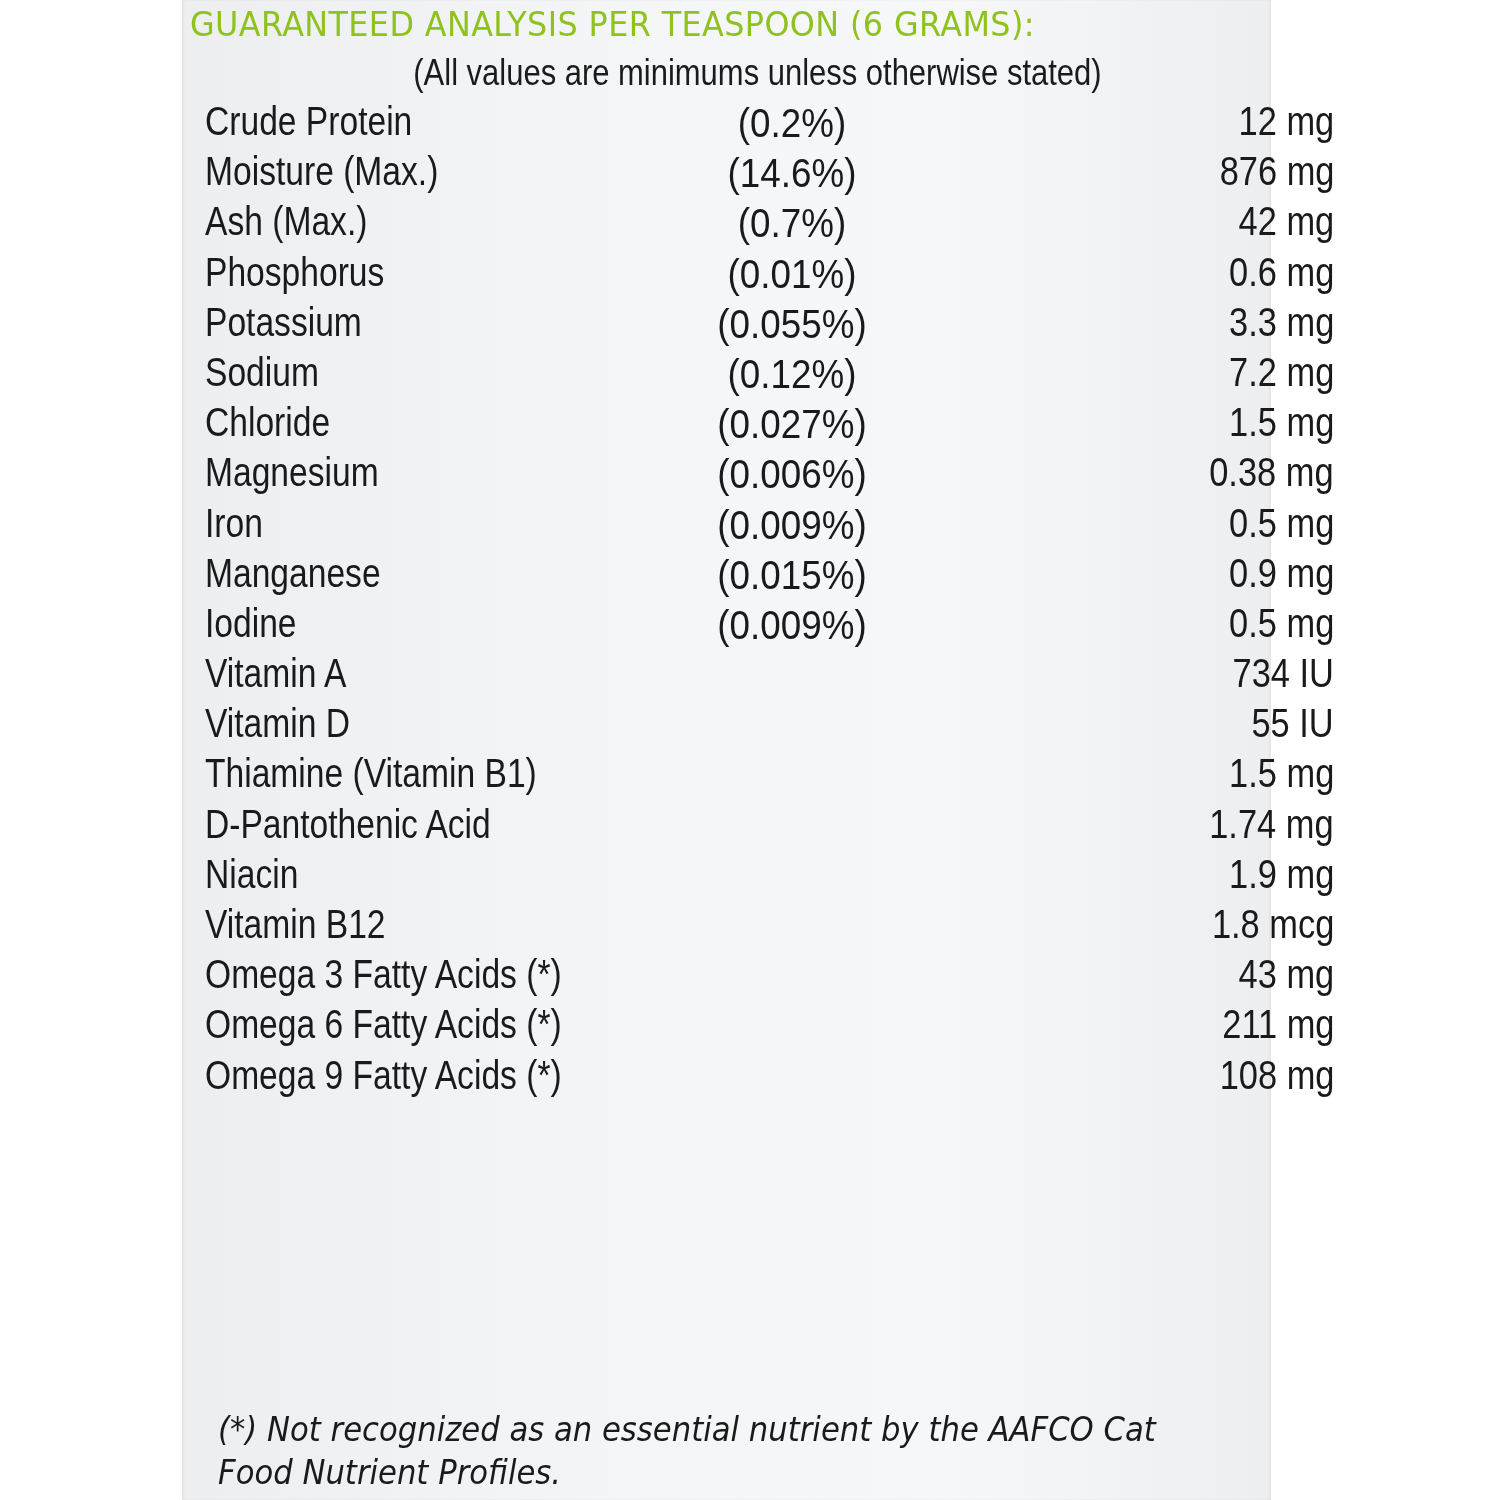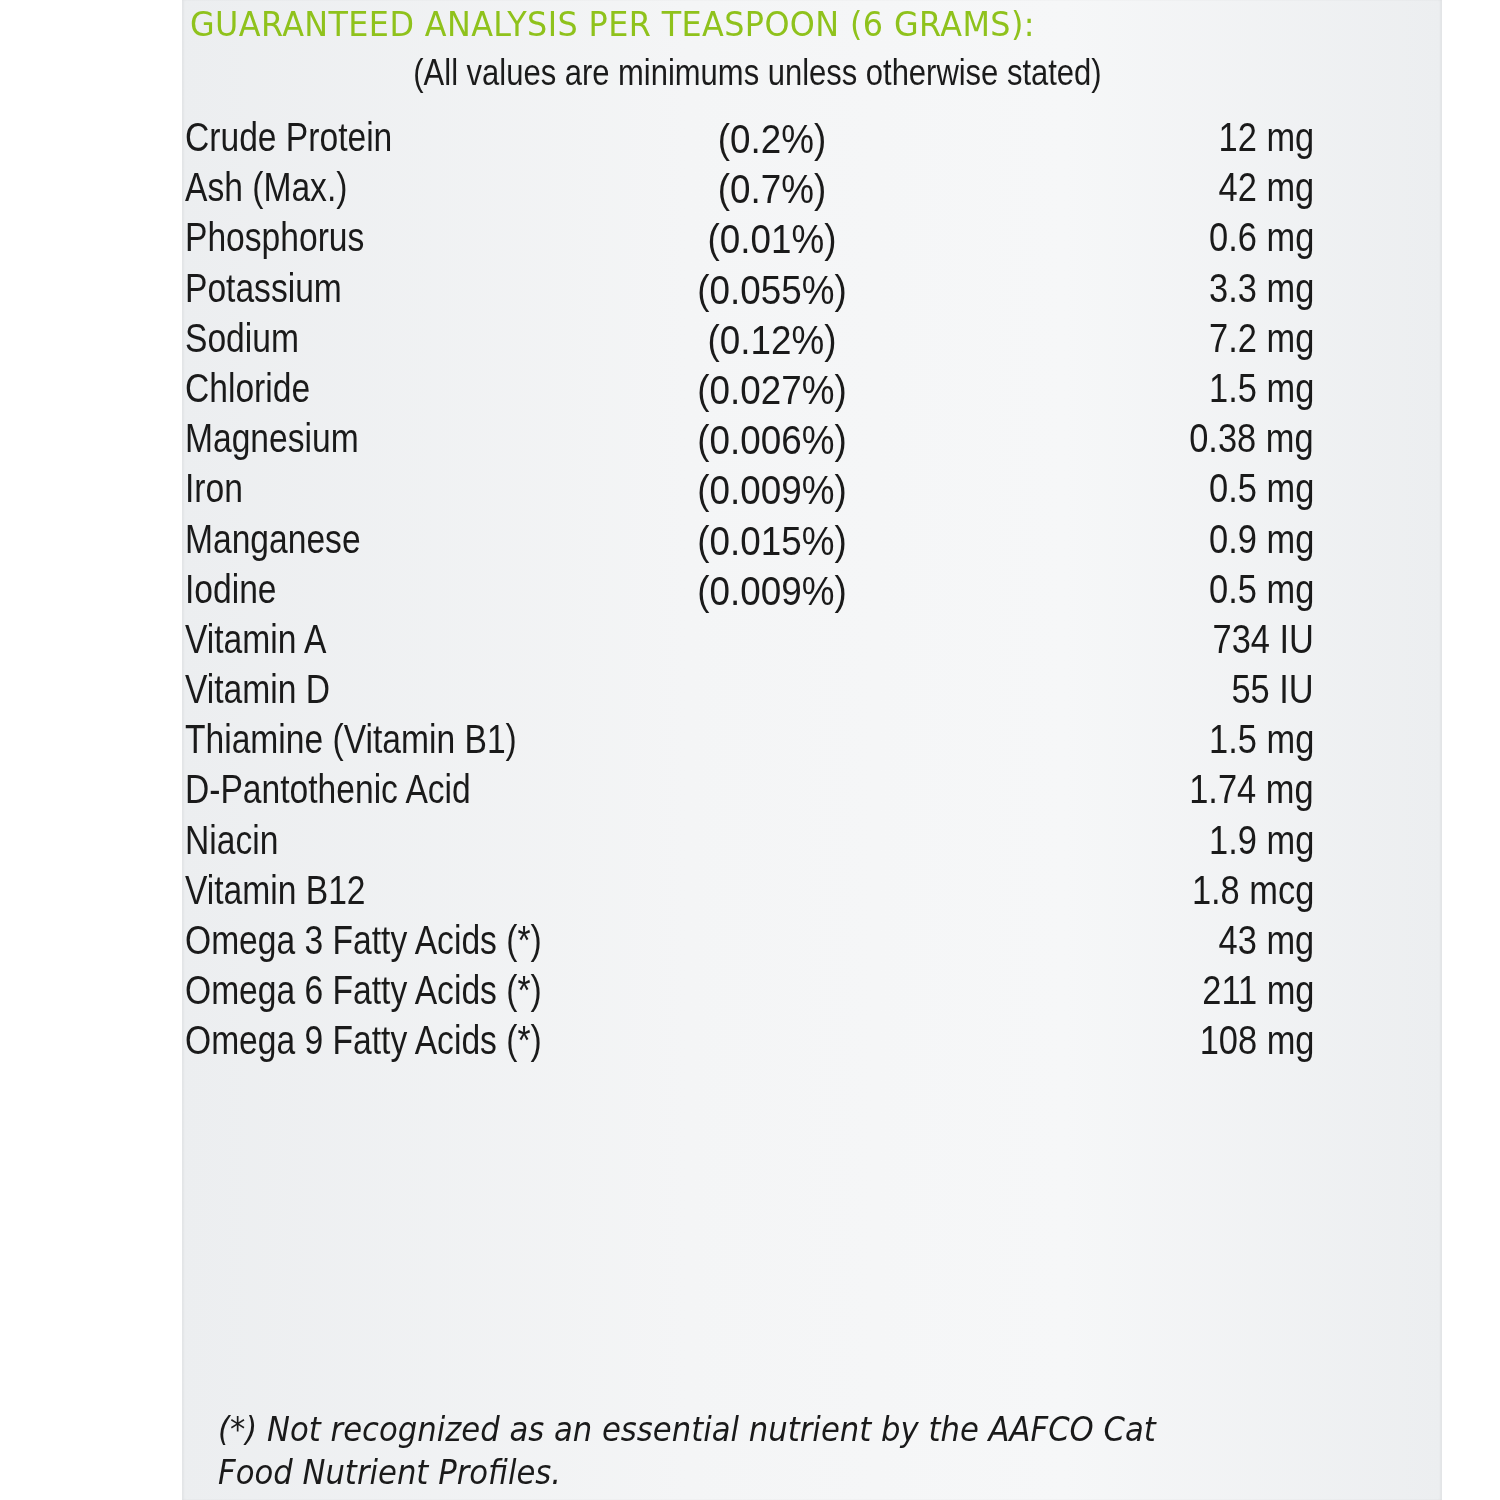--- a/index.html
+++ b/index.html
@@ -7,21 +7,21 @@
       padding: 0;
       width: 1500px;
       height: 1500px;
       background: #ffffff;
       overflow: hidden;
     }
     .label-panel {
       position: absolute;
       left: 182px;
       top: 0;
-      width: 1260px;
+      width: 1089px;
       height: 1500px;
       background: linear-gradient(90deg, #eceef0 0%, #f4f5f6 40%, #f6f7f8 70%, #eceef0 100%);
       box-shadow: inset -2px 0 2px rgba(0,0,0,0.04), inset 2px 0 2px rgba(0,0,0,0.04);
     }
     .heading {
       position: absolute;
       left: 8px;
       top: 2px;
       width: 1126px;
       font-family: "DejaVu Sans", sans-serif;
@@ -43,22 +43,23 @@
       font-size: 36px;
       color: #1b1b1b;
       line-height: 46px;
       transform: scaleX(0.86);
       transform-origin: center center;
       padding-left: 8px;
     }
     .rows {
       position: absolute;
       left: 0;
-      top: 112px;
+      top: 96px;
       width: 1136px;
+      padding-left: 20px;
     }
     .row {
       position: relative;
       height: 50.2px;
       font-family: "Liberation Sans", sans-serif;
       font-size: 40px;
       color: #1a1a1a;
       line-height: 50px;
     }
     .row .name {
@@ -109,20 +110,25 @@
   <div class="heading">GUARANTEED ANALYSIS PER TEASPOON (6 GRAMS):</div>
   <div class="subheading">(All values are minimums unless otherwise stated)</div>
 
   <div class="rows">
     <div class="row">
         <span class="name">Crude Protein</span>
         <span class="pct">(0.2%)</span>
         <span class="amt">12 mg</span>
       </div>
     <div class="row">
+        <span class="name">Moisture (Max.)</span>
+        <span class="pct">(14.6%)</span>
+        <span class="amt">876 mg</span>
+      </div>
+    <div class="row">
         <span class="name">Ash (Max.)</span>
         <span class="pct">(0.7%)</span>
         <span class="amt">42 mg</span>
       </div>
     <div class="row">
         <span class="name">Phosphorus</span>
         <span class="pct">(0.01%)</span>
         <span class="amt">0.6 mg</span>
       </div>
     <div class="row">

